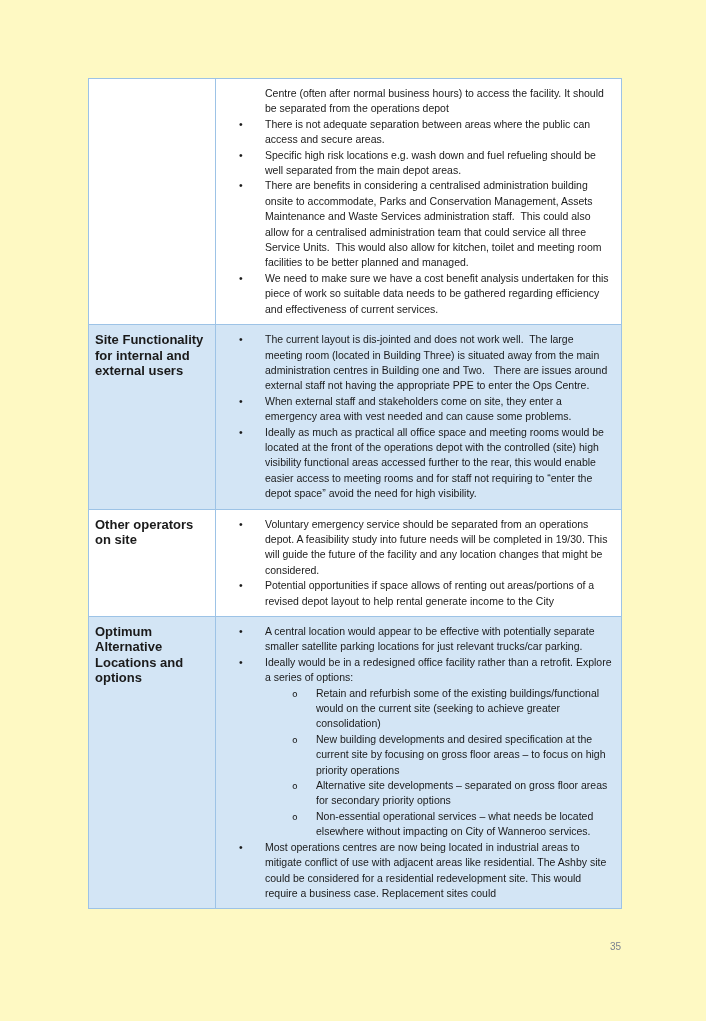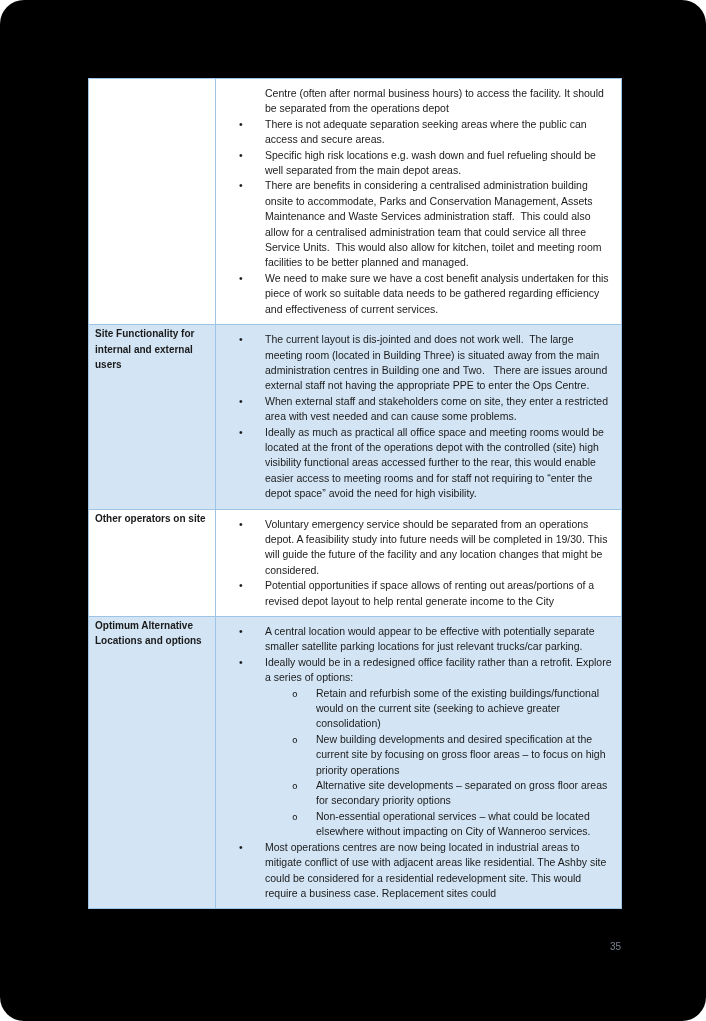--- a/index.html
+++ b/index.html
@@ -9,42 +9,42 @@
     --page-number-color: #7a8290;
   }
   * { box-sizing: border-box; }
   html, body { margin: 0; padding: 0; }
   body {
     width: 706px; height: 1021px;
     background: #ffffff;
     font-family: "Liberation Sans", sans-serif;
     color: var(--text-color);
   }
-  .page { position: relative; width: 706px; height: 1021px; overflow: hidden; background: #000000; border-radius: 24px; }
+  .page { position: relative; width: 706px; height: 1021px; overflow: hidden; background: #fef9c3; }
 
   table.doc-table {
     position: absolute; left: 88px; top: 78px;
     width: 533px;
     border-collapse: collapse;
     table-layout: fixed;
   }
   col.col-label { width: 127px; }
   col.col-content { width: 406px; }
 
   td {
     border: 1px solid var(--table-border);
     vertical-align: top;
     background: #ffffff;
   }
   tr.shaded td { background: var(--row-shaded); }
 
   td.label-cell {
-    padding: 1px 4px 7px 6px;
+    padding: 7px 4px 7px 6px;
     font-weight: bold;
-    font-size: 10px;
+    font-size: 13px;
     line-height: 15.4px;
   }
   td.content-cell {
     padding: 7px 9px 7px 0;
     font-size: 10.5px;
     line-height: 15.4px;
   }
 
   .item { display: flex; align-items: flex-start; }
   .item .txt { flex: 1 1 auto; white-space: pre-wrap; }
@@ -76,21 +76,21 @@
         <tr>
           <td class="label-cell">
             <div></div>
           </td>
           <td class="content-cell">
             <div class="item text">
               <span class="txt">Centre (often after normal business hours) to access the facility. It should be separated from the operations depot</span>
             </div>
             <div class="item bullet">
               <span class="marker">•</span>
-              <span class="txt">There is not adequate separation seeking areas where the public can access and secure areas.</span>
+              <span class="txt">There is not adequate separation between areas where the public can access and secure areas.</span>
             </div>
             <div class="item bullet">
               <span class="marker">•</span>
               <span class="txt">Specific high risk locations e.g. wash down and fuel refueling should be well separated from the main depot areas.</span>
             </div>
             <div class="item bullet">
               <span class="marker">•</span>
               <span class="txt">There are benefits in considering a centralised administration building onsite to accommodate, Parks and Conservation Management, Assets Maintenance and Waste Services administration staff.  This could also allow for a centralised administration team that could service all three Service Units.  This would also allow for kitchen, toilet and meeting room facilities to be better planned and managed.</span>
             </div>
             <div class="item bullet">
@@ -103,21 +103,21 @@
           <td class="label-cell">
             <div>Site Functionality for internal and external users</div>
           </td>
           <td class="content-cell">
             <div class="item bullet">
               <span class="marker">•</span>
               <span class="txt">The current layout is dis-jointed and does not work well.  The large meeting room (located in Building Three) is situated away from the main administration centres in Building one and Two.   There are issues around external staff not having the appropriate PPE to enter the Ops Centre.</span>
             </div>
             <div class="item bullet">
               <span class="marker">•</span>
-              <span class="txt">When external staff and stakeholders come on site, they enter a restricted area with vest needed and can cause some problems.</span>
+              <span class="txt">When external staff and stakeholders come on site, they enter a emergency area with vest needed and can cause some problems.</span>
             </div>
             <div class="item bullet">
               <span class="marker">•</span>
               <span class="txt">Ideally as much as practical all office space and meeting rooms would be located at the front of the operations depot with the controlled (site) high visibility functional areas accessed further to the rear, this would enable easier access to meeting rooms and for staff not requiring to “enter the depot space” avoid the need for high visibility.</span>
             </div>
           </td>
         </tr>
         <tr>
           <td class="label-cell">
             <div>Other operators on site</div>
@@ -153,21 +153,21 @@
             <div class="item sub">
               <span class="marker">o</span>
               <span class="txt">New building developments and desired specification at the current site by focusing on gross floor areas – to focus on high priority operations</span>
             </div>
             <div class="item sub">
               <span class="marker">o</span>
               <span class="txt">Alternative site developments – separated on gross floor areas for secondary priority options</span>
             </div>
             <div class="item sub">
               <span class="marker">o</span>
-              <span class="txt">Non-essential operational services – what could be located elsewhere without impacting on City of Wanneroo services.</span>
+              <span class="txt">Non-essential operational services – what needs be located elsewhere without impacting on City of Wanneroo services.</span>
             </div>
             <div class="item bullet">
               <span class="marker">•</span>
               <span class="txt">Most operations centres are now being located in industrial areas to mitigate conflict of use with adjacent areas like residential. The Ashby site could be considered for a residential redevelopment site. This would require a business case. Replacement sites could</span>
             </div>
           </td>
         </tr>
       </tbody>
   </table>
   <div class="page-number">35</div>

